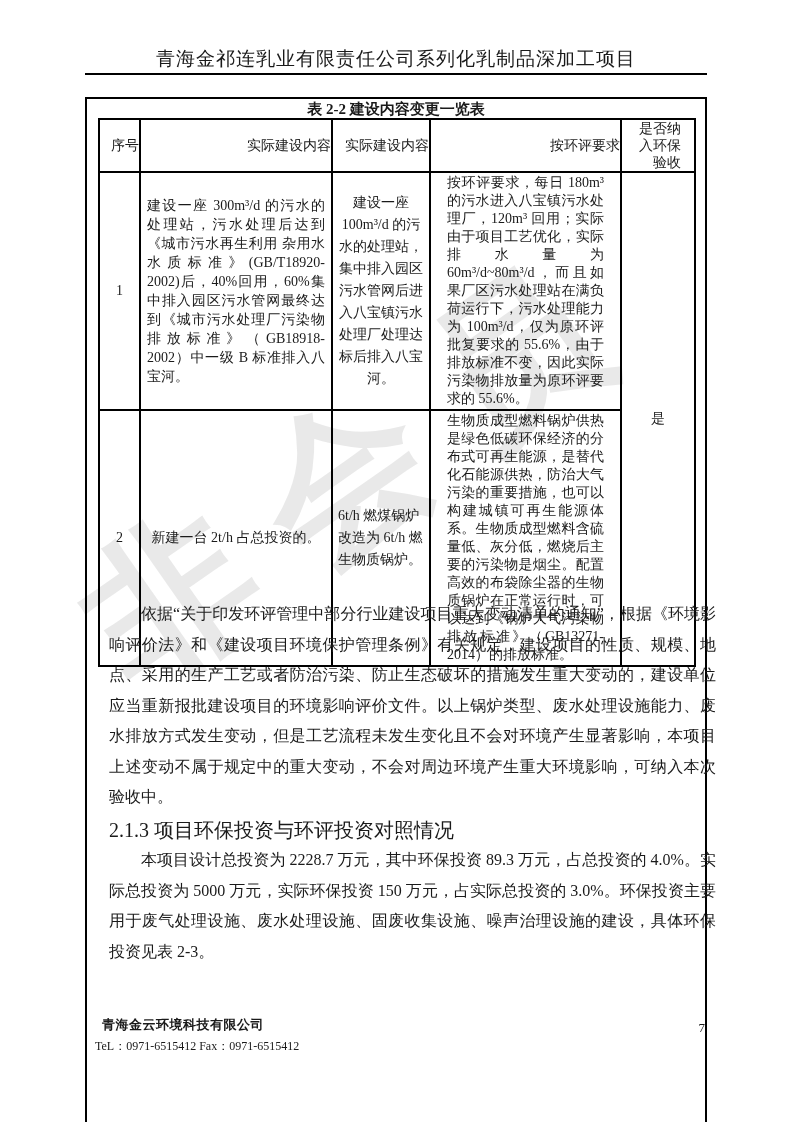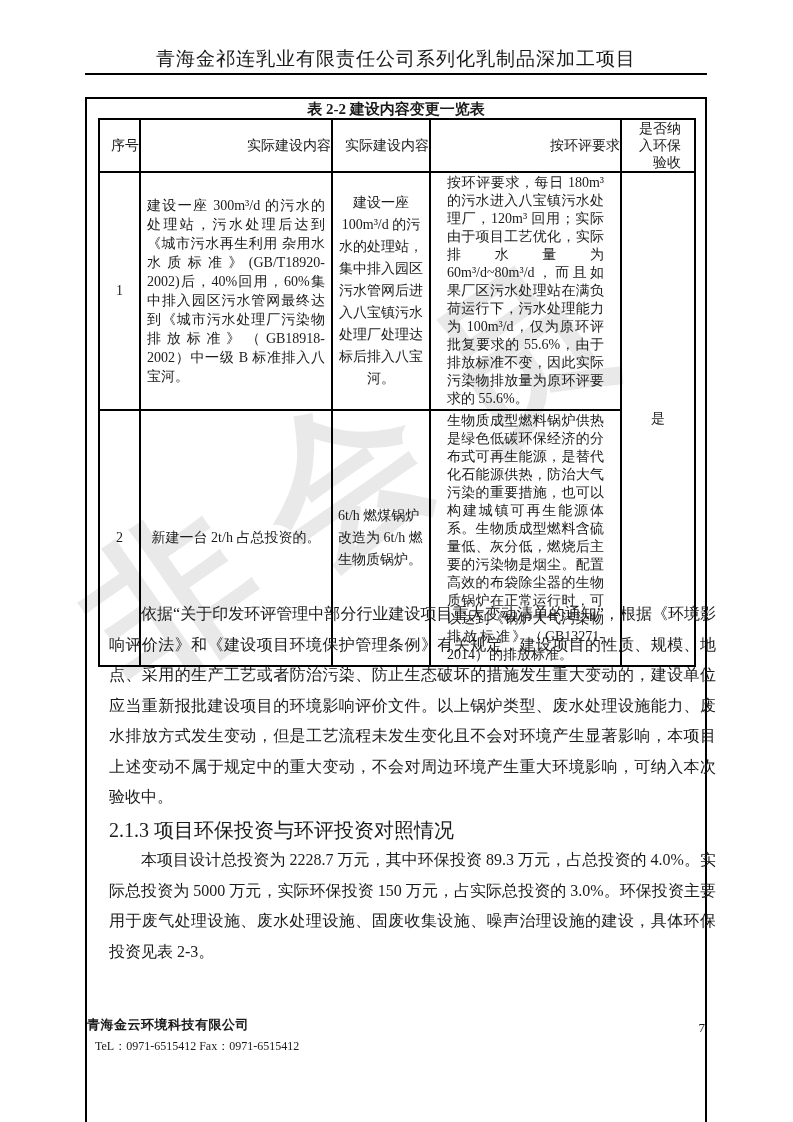--- a/index.html
+++ b/index.html
@@ -67,21 +67,21 @@
   .c-chg { text-align:justify; padding:1px 16px; line-height:18px; font-size:13.5px;border-radius:7px; }
   .c-verify { text-align:center; }
   .body-text {
     position:absolute; left:22px; top:500px; width:607px;
     font-size:16px; line-height:30.5px;
     text-align:justify;
   }
   .body-text p.indent { text-indent:2em; }
   .section-heading { font-size:20px; line-height:30.5px; margin-top:2px; }
   .footer-company {
-    position:absolute; left:87px; top:1016px;
+    position:absolute; left:102px; top:1016px;
     font-size:13px; font-weight:bold; letter-spacing:0.5px; z-index:2;
   }
   .footer-contact {
     position:absolute; left:95px; top:1038px;
     font-size:12px; z-index:2;
   }
   .footer-pagenum {
     position:absolute; right:88px; top:1020px;
     font-size:13px; z-index:2;
   }

